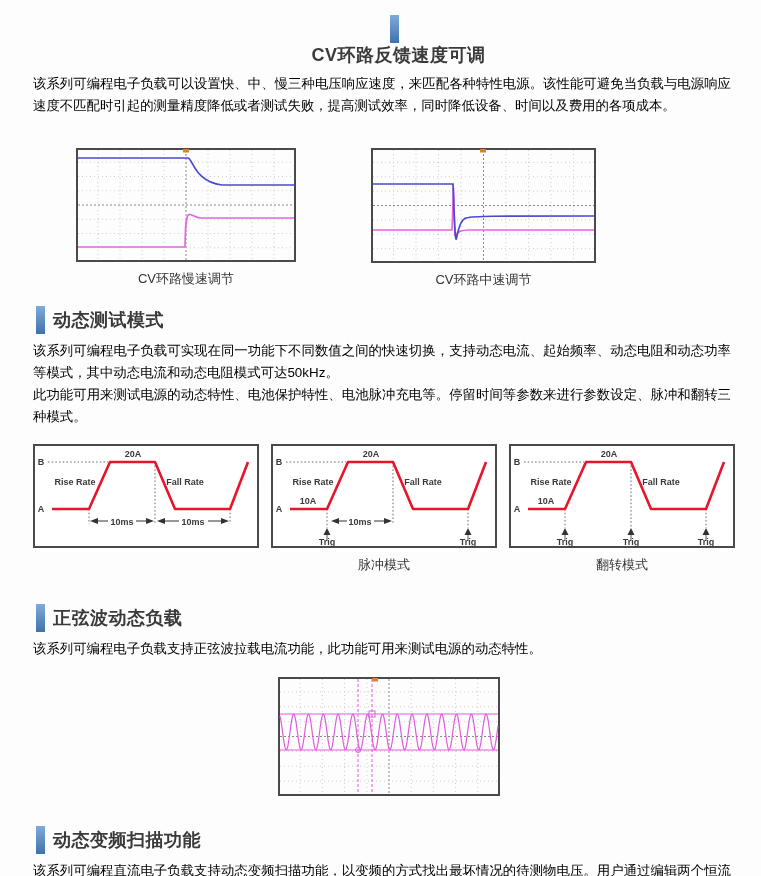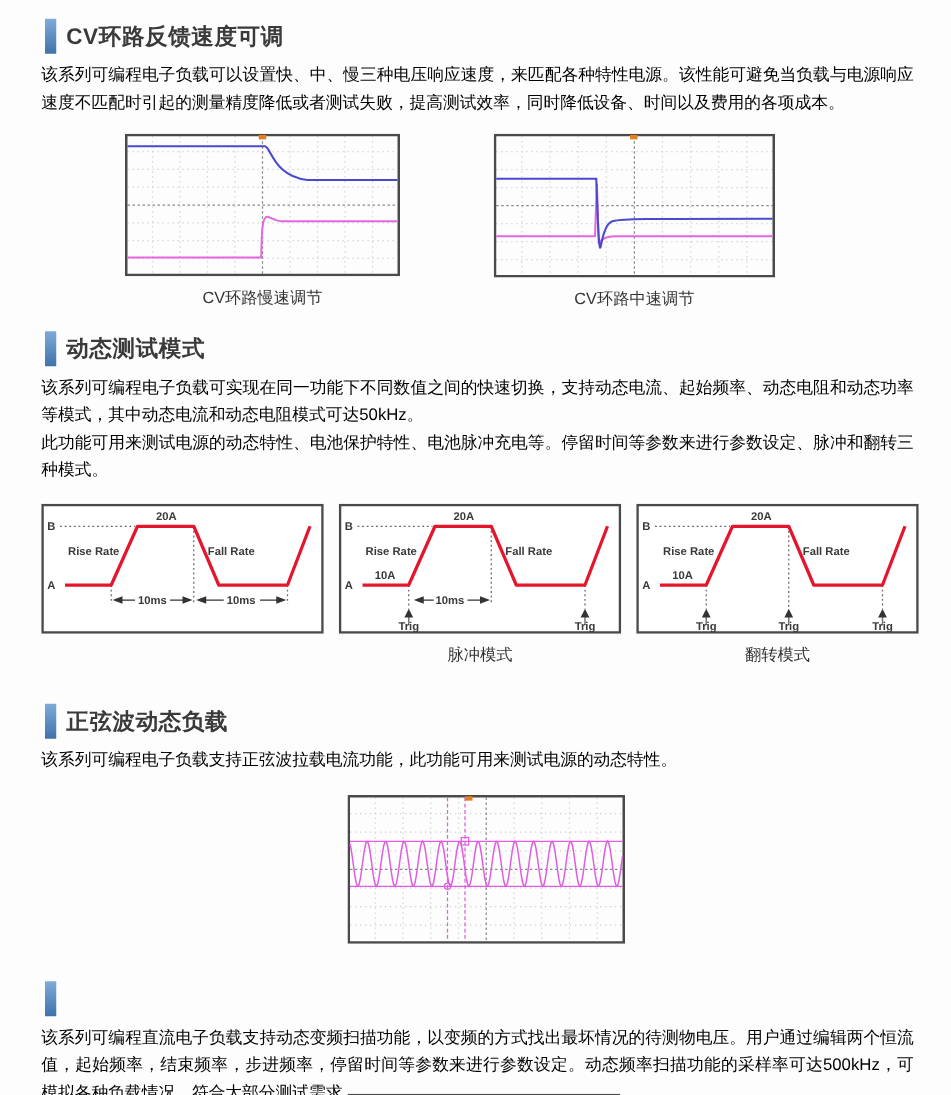--- a/index.html
+++ b/index.html
@@ -8,40 +8,40 @@
     font-family:"Liberation Sans","DejaVu Sans",sans-serif;color:#333;
   }
   .section-header{display:flex;align-items:center;margin-left:36px;}
   .accent-bar{width:9px;height:28px;background:linear-gradient(#7fabda,#3f72ab);margin-right:8px;flex:0 0 auto;}
   .section-title{font-size:18px;font-weight:600;color:#3a3a3a;margin:0;letter-spacing:.5px;}
   .body-text{margin:6px 30px 0 33px;font-size:13.4px;line-height:22px;text-align:justify;color:#000000;}
   .body-text + .body-text{margin-top:0;}
   figure{margin:0;padding:0;}
   figcaption{text-align:center;font-size:13px;color:#333;margin-top:8px;height:16px;}
   .figrow{display:flex;align-items:flex-start;}
-  .row-scopes{padding-left:100px;gap:75px;margin-top:14px;}
+  .row-scopes{padding-left:76px;gap:75px;margin-top:31px;}
   .row-diagrams{padding-left:33px;gap:12px;margin-top:16px;}
   .fig-sine{margin-left:278px;margin-top:17px;}
   .fig-sweep{margin-left:278px;margin-top:-10px;}
   svg{display:block;}
   .trace-blue{fill:none;stroke:#4a4ad0;stroke-width:1.7;}
   .trace-pink{fill:none;stroke:#e466e0;stroke-width:1.6;}
   .trace-magenta{fill:none;stroke:#e05ce0;stroke-width:1.2;}
   .cursor-line{stroke:#e05ce0;stroke-width:1;}
   .cursor-dash{stroke:#e05ce0;stroke-width:1;stroke-dasharray:3,2;}
   .cursor-mark{fill:none;stroke:#e05ce0;stroke-width:1;}
   .dia-border{fill:#fff;stroke:#4a4a4a;stroke-width:2;}
   .dia-trace{fill:none;stroke:#e5152b;stroke-width:2.6;stroke-linejoin:round;}
   .dia-dot{stroke:#666;stroke-width:1;stroke-dasharray:1.5,2.2;fill:none;}
   .dia-dim{stroke:#333;stroke-width:1;}
   .dia-arrow{fill:#333;}
   .dia-stem{stroke:#777;stroke-width:1.2;}
   .dia-text{font-size:9px;font-weight:600;fill:#3a3a3a;}
   .dia-text-sm{font-size:9px;font-weight:600;fill:#3a3a3a;}
-  .mt15{margin-top:15px;} .mt19{margin-top:19px;} .mt22{margin-top:32px;} .mt30{margin-top:30px;}
+  .mt15{margin-top:15px;flex-direction:column;} .mt19{margin-top:19px;} .mt22{margin-top:32px;} .mt30{margin-top:30px;}
 </style>
 </head>
 <body>
 
 <div class="section-header mt15">
   <div class="accent-bar"></div>
   <h2 class="section-title">CV环路反馈速度可调</h2>
 </div>
 <p class="body-text">该系列可编程电子负载可以设置快、中、慢三种电压响应速度，来匹配各种特性电源。该性能可避免当负载与电源响应速度不匹配时引起的测量精度降低或者测试失败，提高测试效率，同时降低设备、时间以及费用的各项成本。</p>
 
@@ -221,20 +221,21 @@
     <line class="cursor-dash" x1="80" y1="2" x2="80" y2="117"></line>
     <line class="cursor-dash" x1="94" y1="2" x2="94" y2="117"></line>
     <rect class="cursor-mark" x="91" y="34" width="6" height="6"></rect>
     <circle class="cursor-mark" cx="80" cy="73" r="2.5"></circle>
     <path class="trace-magenta" d="M2,39.0 L3,43.9 L4,50.7 L5,58.2 L6,65.2 L7,70.4 L8,72.9 L9,72.2 L10,68.4 L11,62.2 L12,54.8 L13,47.4 L14,41.4 L15,37.7 L16,37.2 L17,39.8 L18,45.1 L19,52.2 L20,59.7 L21,66.5 L22,71.2 L23,73.0 L24,71.6 L25,67.3 L26,60.8 L27,53.3 L28,46.0 L29,40.4 L30,37.4 L31,37.4 L32,40.6 L33,46.4 L34,53.7 L35,61.2 L36,67.6 L37,71.8 L38,73.0 L39,71.0 L40,66.1 L41,59.3 L42,51.8 L43,44.8 L44,39.6 L45,37.1 L46,37.8 L47,41.6 L48,47.8 L49,55.2 L50,62.6 L51,68.6 L52,72.3 L53,72.8 L54,70.2 L55,64.9 L56,57.8 L57,50.3 L58,43.5 L59,38.8 L60,37.0 L61,38.4 L62,42.7 L63,49.2 L64,56.7 L65,64.0 L66,69.6 L67,72.6 L68,72.6 L69,69.4 L70,63.6 L71,56.3 L72,48.8 L73,42.4 L74,38.2 L75,37.0 L76,39.0 L77,43.9 L78,50.7 L79,58.2 L80,65.2 L81,70.4 L82,72.9 L83,72.2 L84,68.4 L85,62.2 L86,54.8 L87,47.4 L88,41.4 L89,37.7 L90,37.2 L91,39.8 L92,45.1 L93,52.2 L94,59.7 L95,66.5 L96,71.2 L97,73.0 L98,71.6 L99,67.3 L100,60.8 L101,53.3 L102,46.0 L103,40.4 L104,37.4 L105,37.4 L106,40.6 L107,46.4 L108,53.7 L109,61.2 L110,67.6 L111,71.8 L112,73.0 L113,71.0 L114,66.1 L115,59.3 L116,51.8 L117,44.8 L118,39.6 L119,37.1 L120,37.8 L121,41.6 L122,47.8 L123,55.2 L124,62.6 L125,68.6 L126,72.3 L127,72.8 L128,70.2 L129,64.9 L130,57.8 L131,50.3 L132,43.5 L133,38.8 L134,37.0 L135,38.4 L136,42.7 L137,49.2 L138,56.7 L139,64.0 L140,69.6 L141,72.6 L142,72.6 L143,69.4 L144,63.6 L145,56.3 L146,48.8 L147,42.4 L148,38.2 L149,37.0 L150,39.0 L151,43.9 L152,50.7 L153,58.2 L154,65.2 L155,70.4 L156,72.9 L157,72.2 L158,68.4 L159,62.2 L160,54.8 L161,47.4 L162,41.4 L163,37.7 L164,37.2 L165,39.8 L166,45.1 L167,52.2 L168,59.7 L169,66.5 L170,71.2 L171,73.0 L172,71.6 L173,67.3 L174,60.8 L175,53.3 L176,46.0 L177,40.4 L178,37.4 L179,37.4 L180,40.6 L181,46.4 L182,53.7 L183,61.2 L184,67.6 L185,71.8 L186,73.0 L187,71.0 L188,66.1 L189,59.3 L190,51.8 L191,44.8 L192,39.6 L193,37.1 L194,37.8 L195,41.6 L196,47.8 L197,55.2 L198,62.6 L199,68.6 L200,72.3 L201,72.8 L202,70.2 L203,64.9 L204,57.8 L205,50.3 L206,43.5 L207,38.8 L208,37.0 L209,38.4 L210,42.7 L211,49.2 L212,56.7 L213,64.0 L214,69.6 L215,72.6 L216,72.6 L217,69.4 L218,63.6 L219,56.3 L220,48.8"></path>
   </svg>
 </figure>
 
 <div class="section-header mt30">
   <div class="accent-bar"></div>
+  <h2 class="section-title">动态变频扫描功能</h2>
 </div>
 <p class="body-text">该系列可编程直流电子负载支持动态变频扫描功能，以变频的方式找出最坏情况的待测物电压。用户通过编辑两个恒流值，起始频率，结束频率，步进频率，停留时间等参数来进行参数设定。动态频率扫描功能的采样率可达500kHz，可模拟各种负载情况，符合大部分测试需求。</p>
 
 <figure class="fig-sweep">
   <svg width="218" height="34" viewBox="0 0 218 34">
       <g>
         <line x1="21.8" y1="2" x2="21.8" y2="110" stroke="#cfcfcf" stroke-width="1" stroke-dasharray="1,3"></line>
         <line x1="43.6" y1="2" x2="43.6" y2="110" stroke="#cfcfcf" stroke-width="1" stroke-dasharray="1,3"></line>
         <line x1="65.4" y1="2" x2="65.4" y2="110" stroke="#cfcfcf" stroke-width="1" stroke-dasharray="1,3"></line>
         <line x1="87.2" y1="2" x2="87.2" y2="110" stroke="#cfcfcf" stroke-width="1" stroke-dasharray="1,3"></line>

